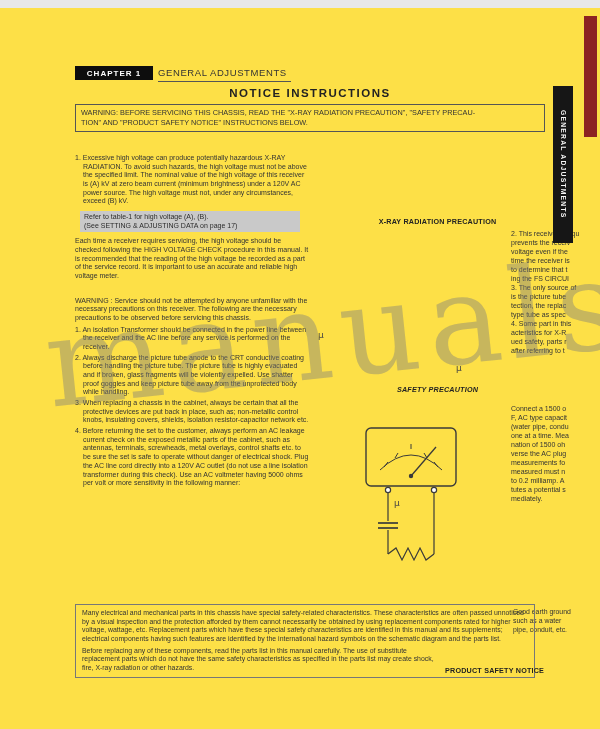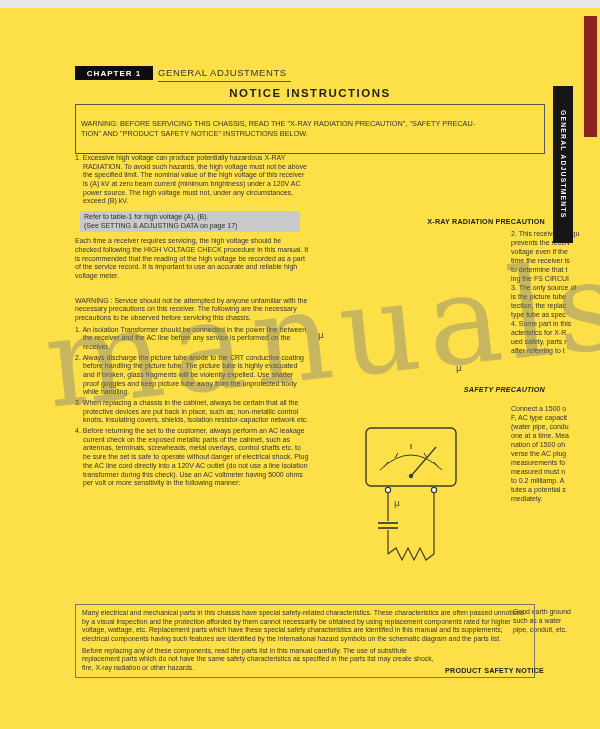--- a/index.html
+++ b/index.html
@@ -17,38 +17,38 @@
   .chapter-title {
     position:absolute; left:158px; top:59px; font-size:9.5px; color:#333;
     letter-spacing:0.6px; border-bottom:1px solid #555; padding:0 4px 3px 0;
   }
   .page-title {
     position:absolute; left:75px; top:79px; width:470px; text-align:center;
     font-size:11.5px; font-weight:bold; letter-spacing:1.5px; color:#222;
   }
   .warn-box {
     position:absolute; left:75px; top:96px; width:458px; border:1px solid #555;
-    padding:14px 5px; font-size:7.3px; line-height:1.35; white-space:pre-line; color:#333;
+    padding:3px 5px; font-size:7.3px; line-height:1.35; white-space:pre-line; color:#333;
   }
   
   .col-left {
     position:absolute; left:75px; top:146px; width:234px;
     font-size:7px; line-height:1.24; color:#333;
   }
   .hang { padding-left:8px; text-indent:-8px; }
   .note {
     background:#c9c9c9; width:212px; margin:5px 0 5px 5px; padding:2px 4px; color:#2b2b2b;
   }
   .para-check { margin-top:4px; }
   .warning-para { margin-top:16px; }
   .prec-list { margin-top:3px; }
   .prec-item { margin-top:2px; }
   
   .right-head {
-    position:absolute; left:330px; width:215px; text-align:right;
+    position:absolute; left:330px; width:215px; text-align:center;
     font-weight:bold; font-size:7.2px; color:#222; letter-spacing:0.2px;
   }
   #xray-head { top:209px; }
   #safety-head { top:377px;font-style:italic; }
   .clip-col {
     position:absolute; left:511px; width:89px; overflow:hidden;
     font-size:7px; line-height:9px; color:#333;
   }
   #xray-col { top:221px; height:128px; }
   #safety-col { top:396px; height:101px; }

